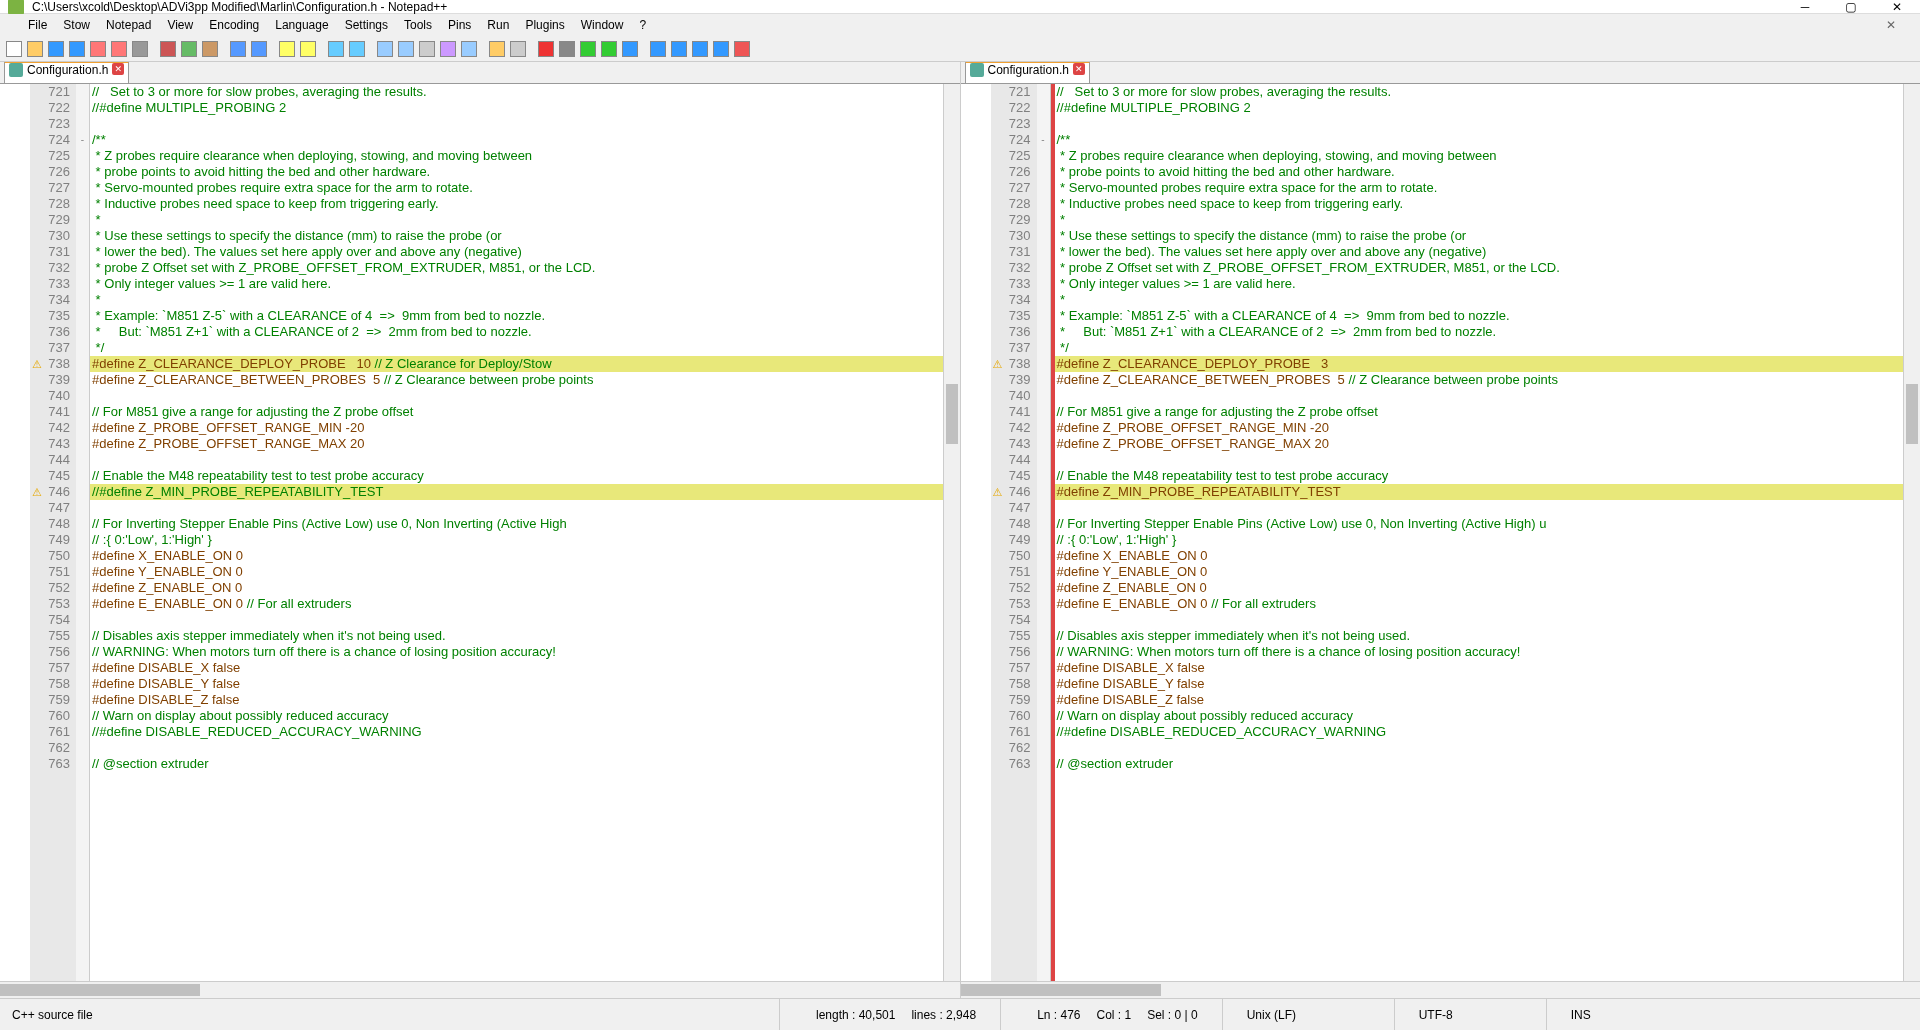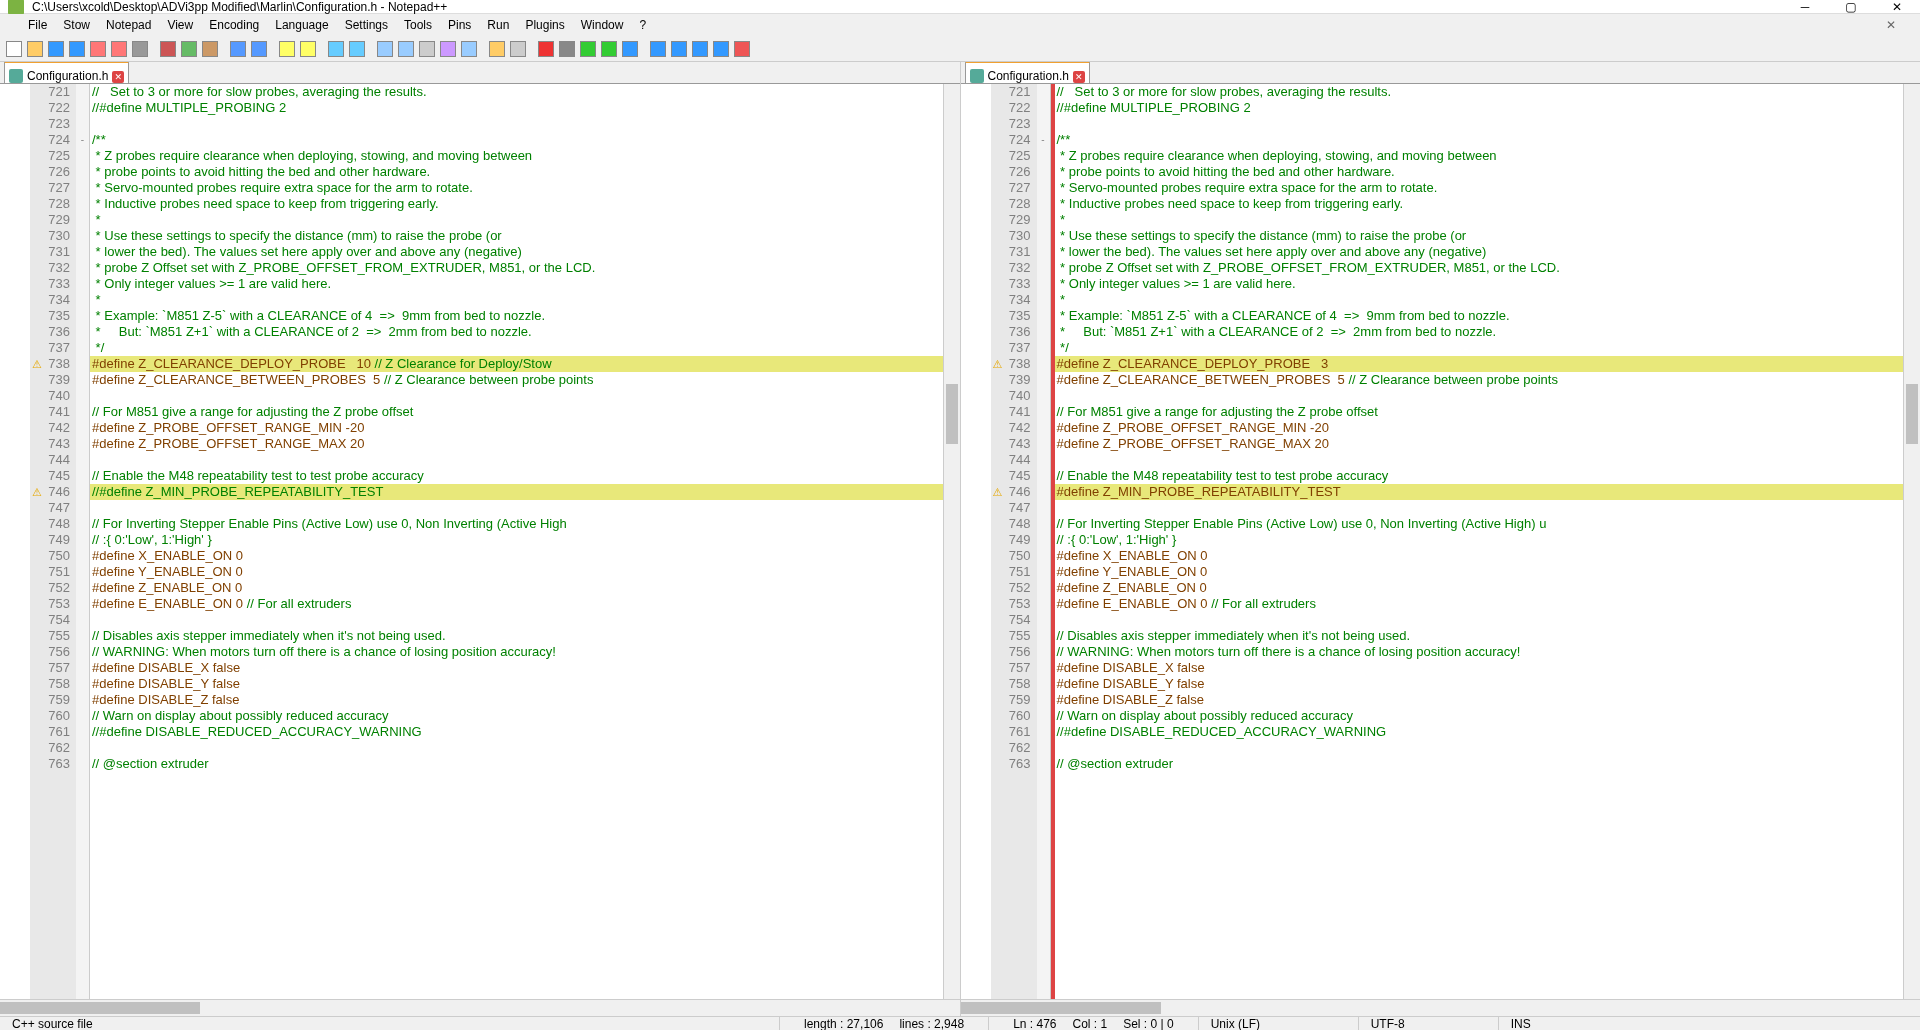--- a/index.html
+++ b/index.html
@@ -17,21 +17,21 @@
 .menubar { height: 22px; display: flex; align-items: center; background: #f0f0f0; padding: 0 20px; }
 .menubar .item { padding: 2px 8px; cursor: pointer; }
 .menubar .spacer { flex: 1; }
 .menubar .closex { width: 18px; text-align: center; cursor: pointer; color:#666; }
 
 
 .toolbar { height: 26px; display: flex; align-items: center; background: #f0f0f0; padding: 2px 4px; gap: 1px; border-bottom: 1px solid #ccc; }
 .tbtn { width: 20px; height: 20px; display: flex; align-items: center; justify-content: center; cursor: pointer; border: 1px solid transparent; }
 .tsep { width: 4px; height: 20px; margin: 0 1px; }
 .tico { width: 16px; height: 16px; }
-.tab { height: 22px; display: flex; align-items: flex-end; padding: 0 4px; background: #fff; border: 1px solid #999; border-bottom: none; border-top: 2px solid #f0a030; margin-right: 16px; cursor: pointer; gap: 4px; }
+.tab { height: 22px; display: flex; align-items: flex-start; padding: 0 4px; background: #fff; border: 1px solid #999; border-bottom: none; border-top: 2px solid #f0a030; margin-right: 16px; cursor: pointer; gap: 4px; }
 .tab .tabicon { width: 14px; height: 14px; background: #5a9; border-radius: 2px; display:inline-block; }
 .tab .tabclose { width: 12px; height: 12px; background: #d44; color:#fff; font-size:9px; line-height:12px; text-align:center; border-radius:2px; }
 
 
 .editor-row { flex: 1; display: flex; background: #fff; overflow: hidden; }
 .pane { flex: 1; display: flex; flex-direction: column; border-right: 1px solid #ccc; overflow: hidden; }
 .pane:last-child { border-right: none; }
 
 .pane-tab { height: 22px; display:flex; align-items:flex-end; background:#f0f0f0; padding-left:4px; border-bottom:1px solid #999; }
 .pane-tab .tab { border-top-color:#f0a030; }
@@ -49,21 +49,21 @@
 .hl { background: #e8e87a; }
 .c-comment { color: #008000; }
 .c-define { color: #804000; }
 .scr-v { width:17px; background:#f0f0f0; border-left:1px solid #ccc; position:relative; }
 .scr-v .thumb { position:absolute; left:2px; right:2px; top:300px; height:60px; background:#c0c0c0; }
 .scr-h { height:17px; background:#f0f0f0; border-top:1px solid #ccc; display:flex; }
 .scr-h .track { flex:1; position:relative; }
 .scr-h .thumb { position:absolute; top:2px; bottom:2px; left:0; width:200px; background:#c0c0c0; }
 
 
-.statusbar { height: 14px; display:flex; align-items:center; background:#f0f0f0; border-top:1px solid #ccc; font-size:12px; }
+.statusbar { height: 32px; display:flex; align-items:center; background:#f0f0f0; border-top:1px solid #ccc; font-size:12px;gap:12px; }
 .statusbar .cell { padding: 0 12px; border-right: 1px solid #ccc; height:100%; display:flex; align-items:center; }
 .statusbar .cell.first { flex:0 0 780px; border-right:1px solid #ccc; }
 .statusbar .group { display:flex; gap:16px; padding:0 12px; }
 </style>
 </head>
 <body>
 
 <div class="window">
 
   <div class="titlebar">
@@ -427,21 +427,21 @@
             <div class="thumb"></div>
           </div>
         </div>
     </div>
   </div>
 
   <div class="statusbar">
     <div class="cell first">C++ source file</div>
     <div class="cell">
         <span class="group">
-          <span>length : 27,106</span>
+          <span>length : 40,501</span>
           <span>lines : 2,948</span>
         </span>
       </div>
     <div class="cell">
         <span class="group">
           <span>Ln : 476</span>
           <span>Col : 1</span>
           <span>Sel : 0 | 0</span>
         </span>
       </div>

